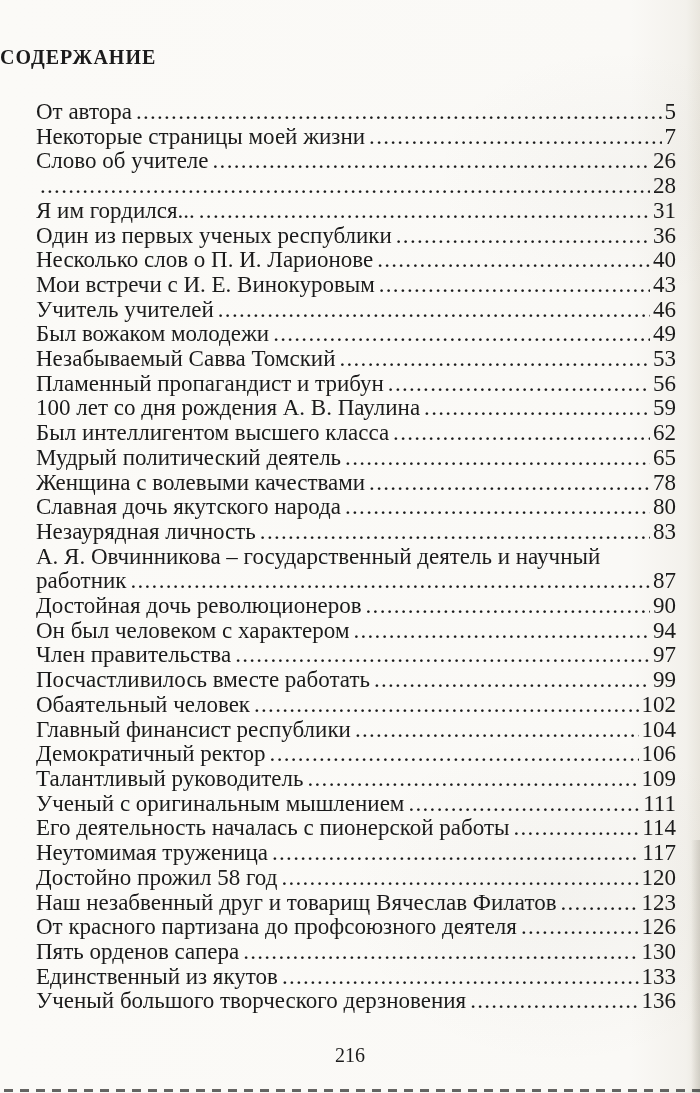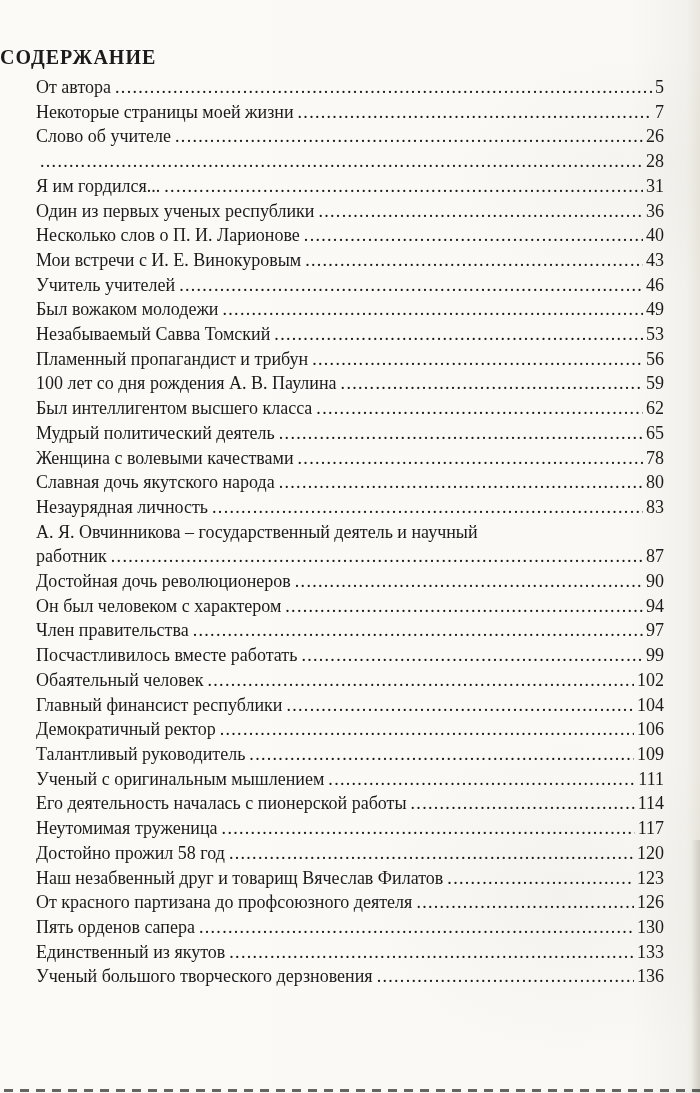--- a/index.html
+++ b/index.html
@@ -20,23 +20,23 @@
   }
   .doc-title {
     padding-top: 44px;
     text-align: left;
     font-size: 20px;
     font-weight: bold;
     letter-spacing: 1px;
     line-height: 26px;
   }
   .toc {
-    margin-top: 5px;
-    padding: 0 36px 0 36px;
-    font-size: 18px;
+    margin-top: 30px;
+    padding: 0 24px 0 36px;
+    font-size: 23px;
     line-height: 24.7px;
   }
   .toc-row {
     display: flex;
     align-items: baseline;
   }
   .toc-title { white-space: nowrap; }
   .toc-wrap-line { white-space: nowrap; }
   .toc-dots {
     flex: 1 1 auto;
@@ -254,15 +254,16 @@
         <span class="toc-title">Единственный из якутов</span>
         <span class="toc-dots">..........................................................................................................................................................................</span>
         <span class="toc-page">133</span>
       </div>
       <div class="toc-row">
         <span class="toc-title">Ученый большого творческого дерзновения</span>
         <span class="toc-dots">..........................................................................................................................................................................</span>
         <span class="toc-page">136</span>
       </div>
     </div>
+  <div class="folio">216</div>
   <div class="scan-right-smudge"></div>
   <div class="scan-bottom-edge"></div>
 </div>
 
 </body></html>

